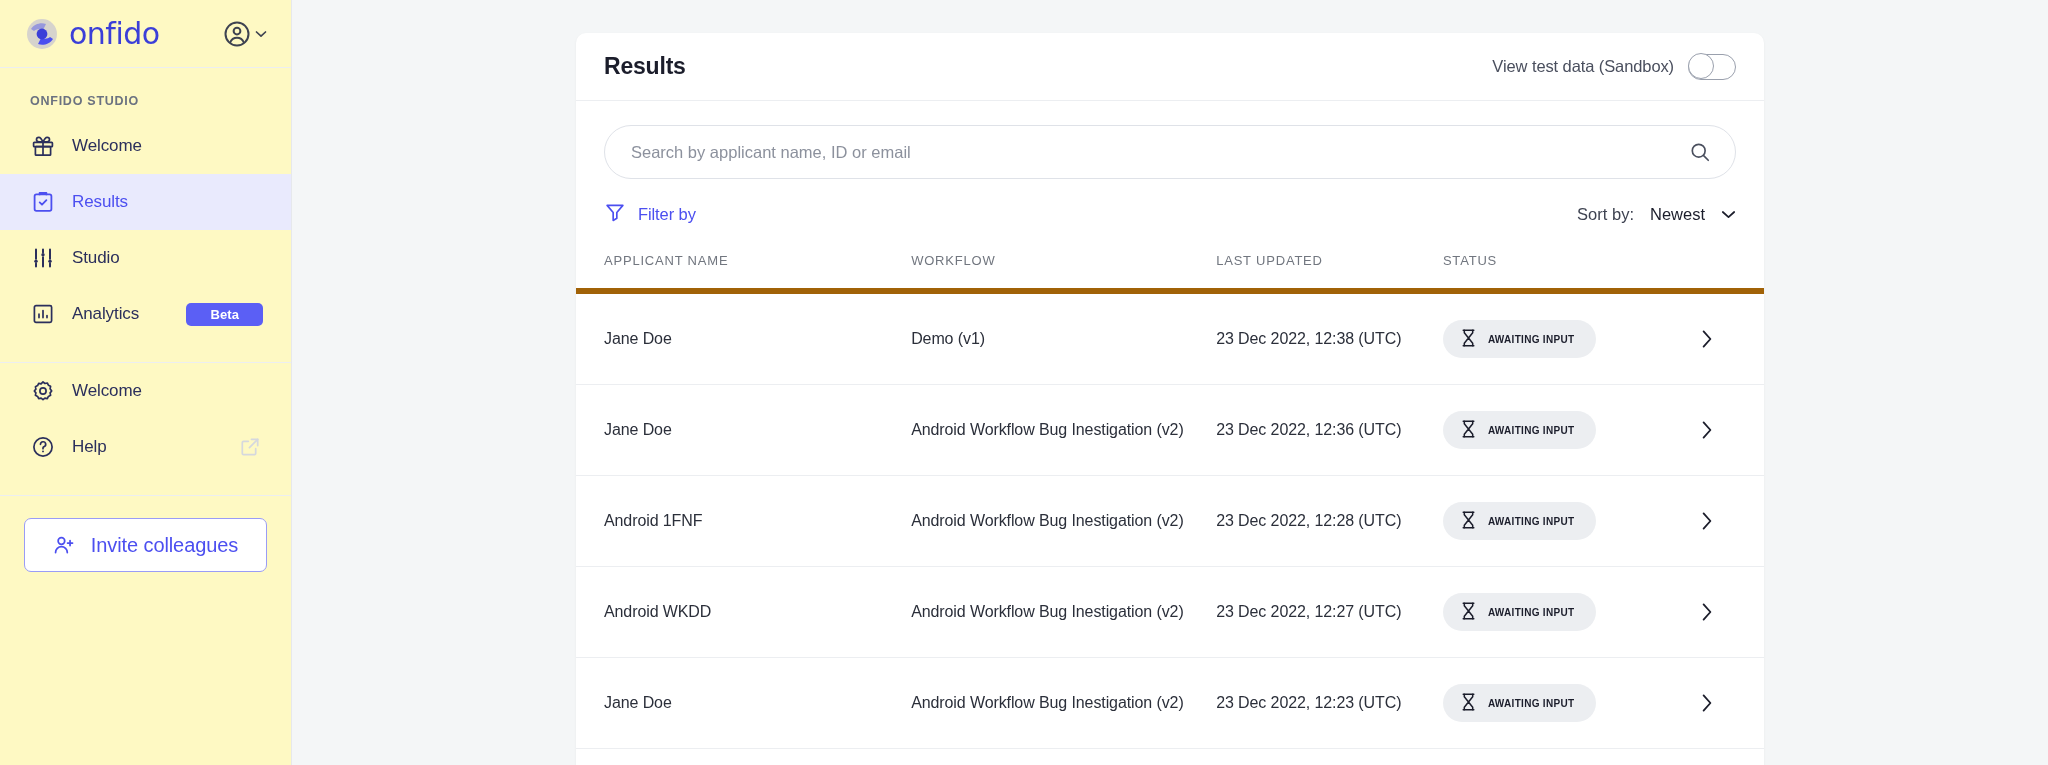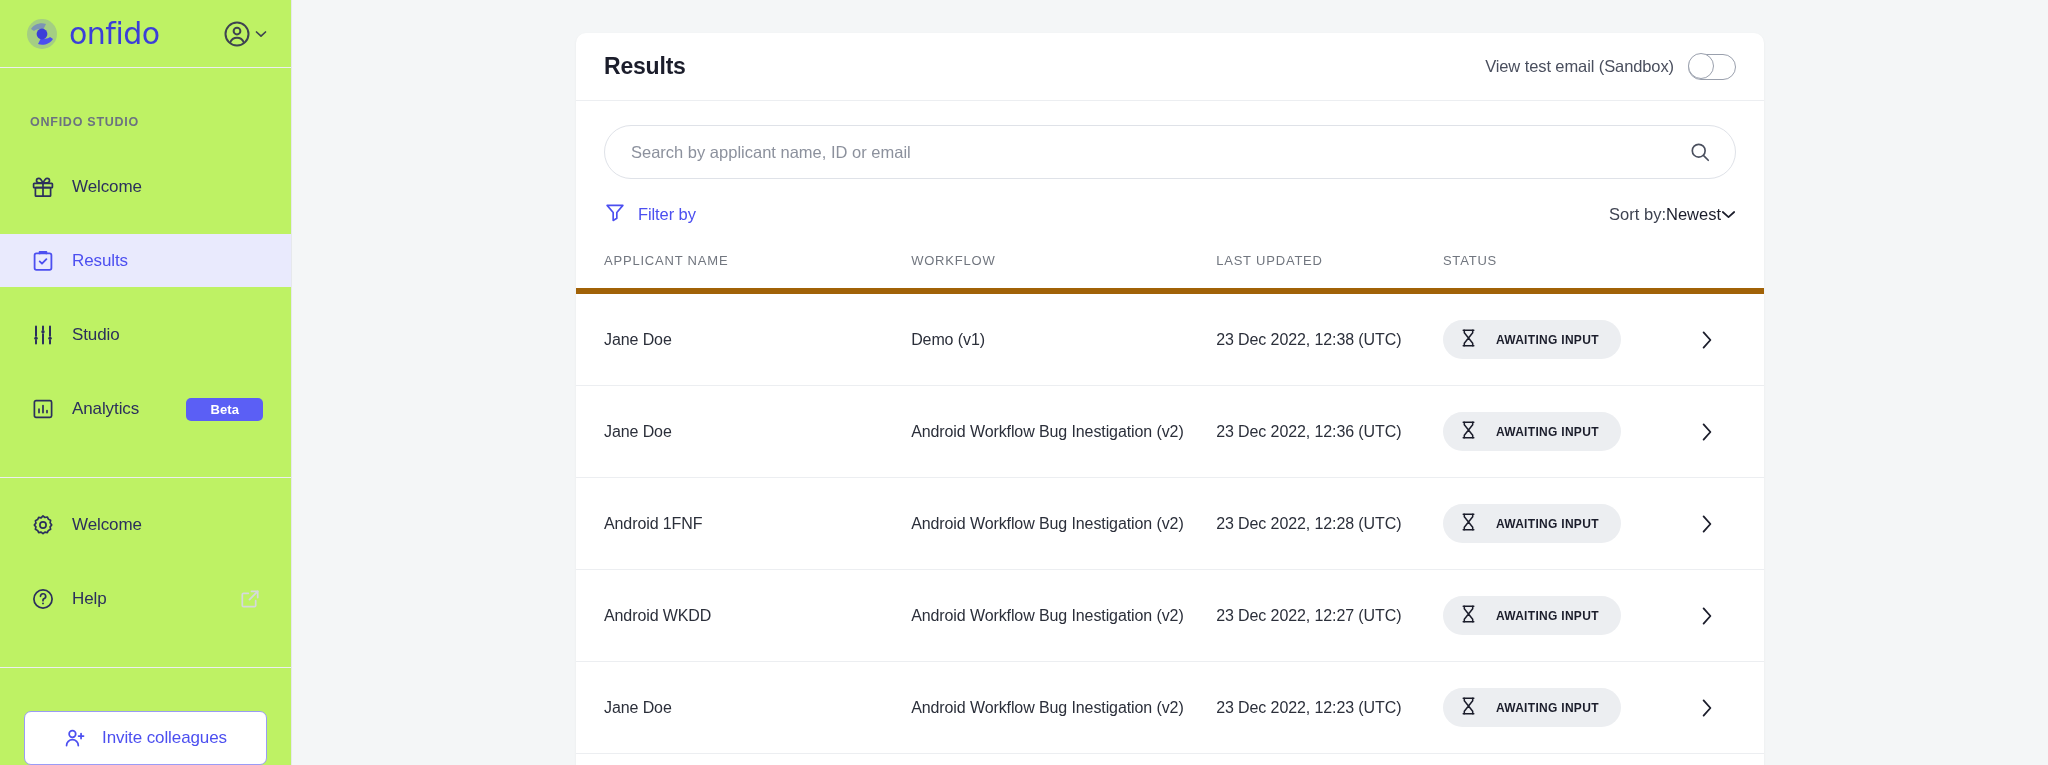--- a/index.html
+++ b/index.html
@@ -8,25 +8,24 @@
     width: 2048px; height: 765px;
     overflow: hidden;
     font-family: "Liberation Sans", sans-serif;
     background: #f4f6f7;
   }
   .app { display: flex; width: 2048px; height: 765px; }
 
   
   .sidebar {
     width: 292px; min-width: 292px; height: 765px;
-    background: #bef264;
+    background: #fef9c3;
     border-right: 1px solid #e6e8ec;
     display: flex; flex-direction: column;
     position: relative;
-    gap: 21px;
   }
   .brand-row {
     height: 68px; min-height: 68px;
     display: flex; align-items: center;
     padding: 0 24px 0 25px;
     border-bottom: 1px solid #eceef1;
     justify-content: space-between;
   }
   .brand { display: flex; align-items: center; gap: 10px; }
   .brand-logo { width: 34px; height: 34px; display:block; }
@@ -64,21 +63,21 @@
     letter-spacing: 0.1px;
   }
   .nav-divider { height: 1px; background: #eceef1; margin: 20px 0 0 0; }
   .ext-ico { margin-left: auto; margin-right: 30px; display:flex; }
 
   .invite-wrap { padding: 22px 24px 0 24px; }
   .invite-btn {
     width: 100%; height: 54px;
     border: 1.5px solid #9a9cf6; border-radius: 7px;
     background: #fff; color: #4c4ff0;
-    font-size: 17px; font-family: "Liberation Sans", sans-serif;
+    font-size: 20px; font-family: "Liberation Sans", sans-serif;
     display: flex; align-items: center; justify-content: center; gap: 16px;
     cursor: pointer; letter-spacing: -0.1px; text-align: center;
   }
   .invite-btn svg { display: block; }
 
   
   .main {
     flex: 1; height: 765px;
     background: #f4f6f7;
     display: flex; justify-content: center;
@@ -129,21 +128,21 @@
   .tools-row {
     display: flex; align-items: center; justify-content: space-between;
     padding: 22px 28px 18px 28px;
   }
   .filter-btn {
     display: flex; align-items: center; gap: 12px;
     color: #4c4ff0; font-size: 16.5px; cursor: pointer;
     background: none; border: none;
     font-family: "Liberation Sans", sans-serif; letter-spacing: -0.1px;
   }
-  .sort-wrap { display: flex; align-items: center; gap: 0; cursor: pointer; }
+  .sort-wrap { display: flex; align-items: center; gap: 16px; cursor: pointer; }
   .sort-label { font-size: 16.5px; color: #3e4351; }
   .sort-value { font-size: 16.5px; color: #1b1d2b; }
 
   
   table.results { width: 100%; border-collapse: collapse; table-layout: fixed; }
   table.results thead th {
     text-align: left;
     font-size: 13px; font-weight: 400; letter-spacing: 0.8px;
     color: #71767f; text-transform: uppercase;
     padding: 8px 0 20px 0;
@@ -155,24 +154,24 @@
     padding: 26px 0; border-bottom: 1px solid #eceef1;
     letter-spacing: -0.1px;
   }
   table.results tbody td:first-child { padding-left: 28px; }
   .col-name { width: 334px; }
   .col-workflow { width: 304px; }
   .col-updated { width: 226px; }
   .col-status { width: 256px; }
   .col-chev { width: 64px; }
   .status-pill {
-    display: inline-flex; align-items: center; gap: 20px;
+    display: inline-flex; align-items: center; gap: 12px;
     background: #eceef1; border-radius: 20px;
     padding: 9px 22px 9px 18px;
-    font-size: 12px; font-weight: 700; letter-spacing: 0.3px;
+    font-size: 10px; font-weight: 700; letter-spacing: 0.3px;
     color: #1b1d2b; white-space: nowrap;
   }
   .chev-cell { text-align: left; }
   .chev-btn { background: none; border: none; cursor: pointer; display: flex; padding: 0; }
 </style>
 </head>
 <body>
 
 <div class="app">
 
@@ -301,21 +300,21 @@
     </div>
 
   </aside>
 
   <main class="main">
     <section class="card">
 
       <div class="card-head">
         <h1 class="card-title">Results</h1>
         <div class="sandbox-wrap">
-          <span class="sandbox-label">View test email (Sandbox)</span>
+          <span class="sandbox-label">View test data (Sandbox)</span>
           <div class="toggle">
             <span class="knob"></span>
           </div>
         </div>
       </div>
 
       <div class="search-wrap">
         <div class="search-box">
           <input type="text" value="" placeholder="Search by applicant name, ID or email" style="">
           <span class="search-ico">

